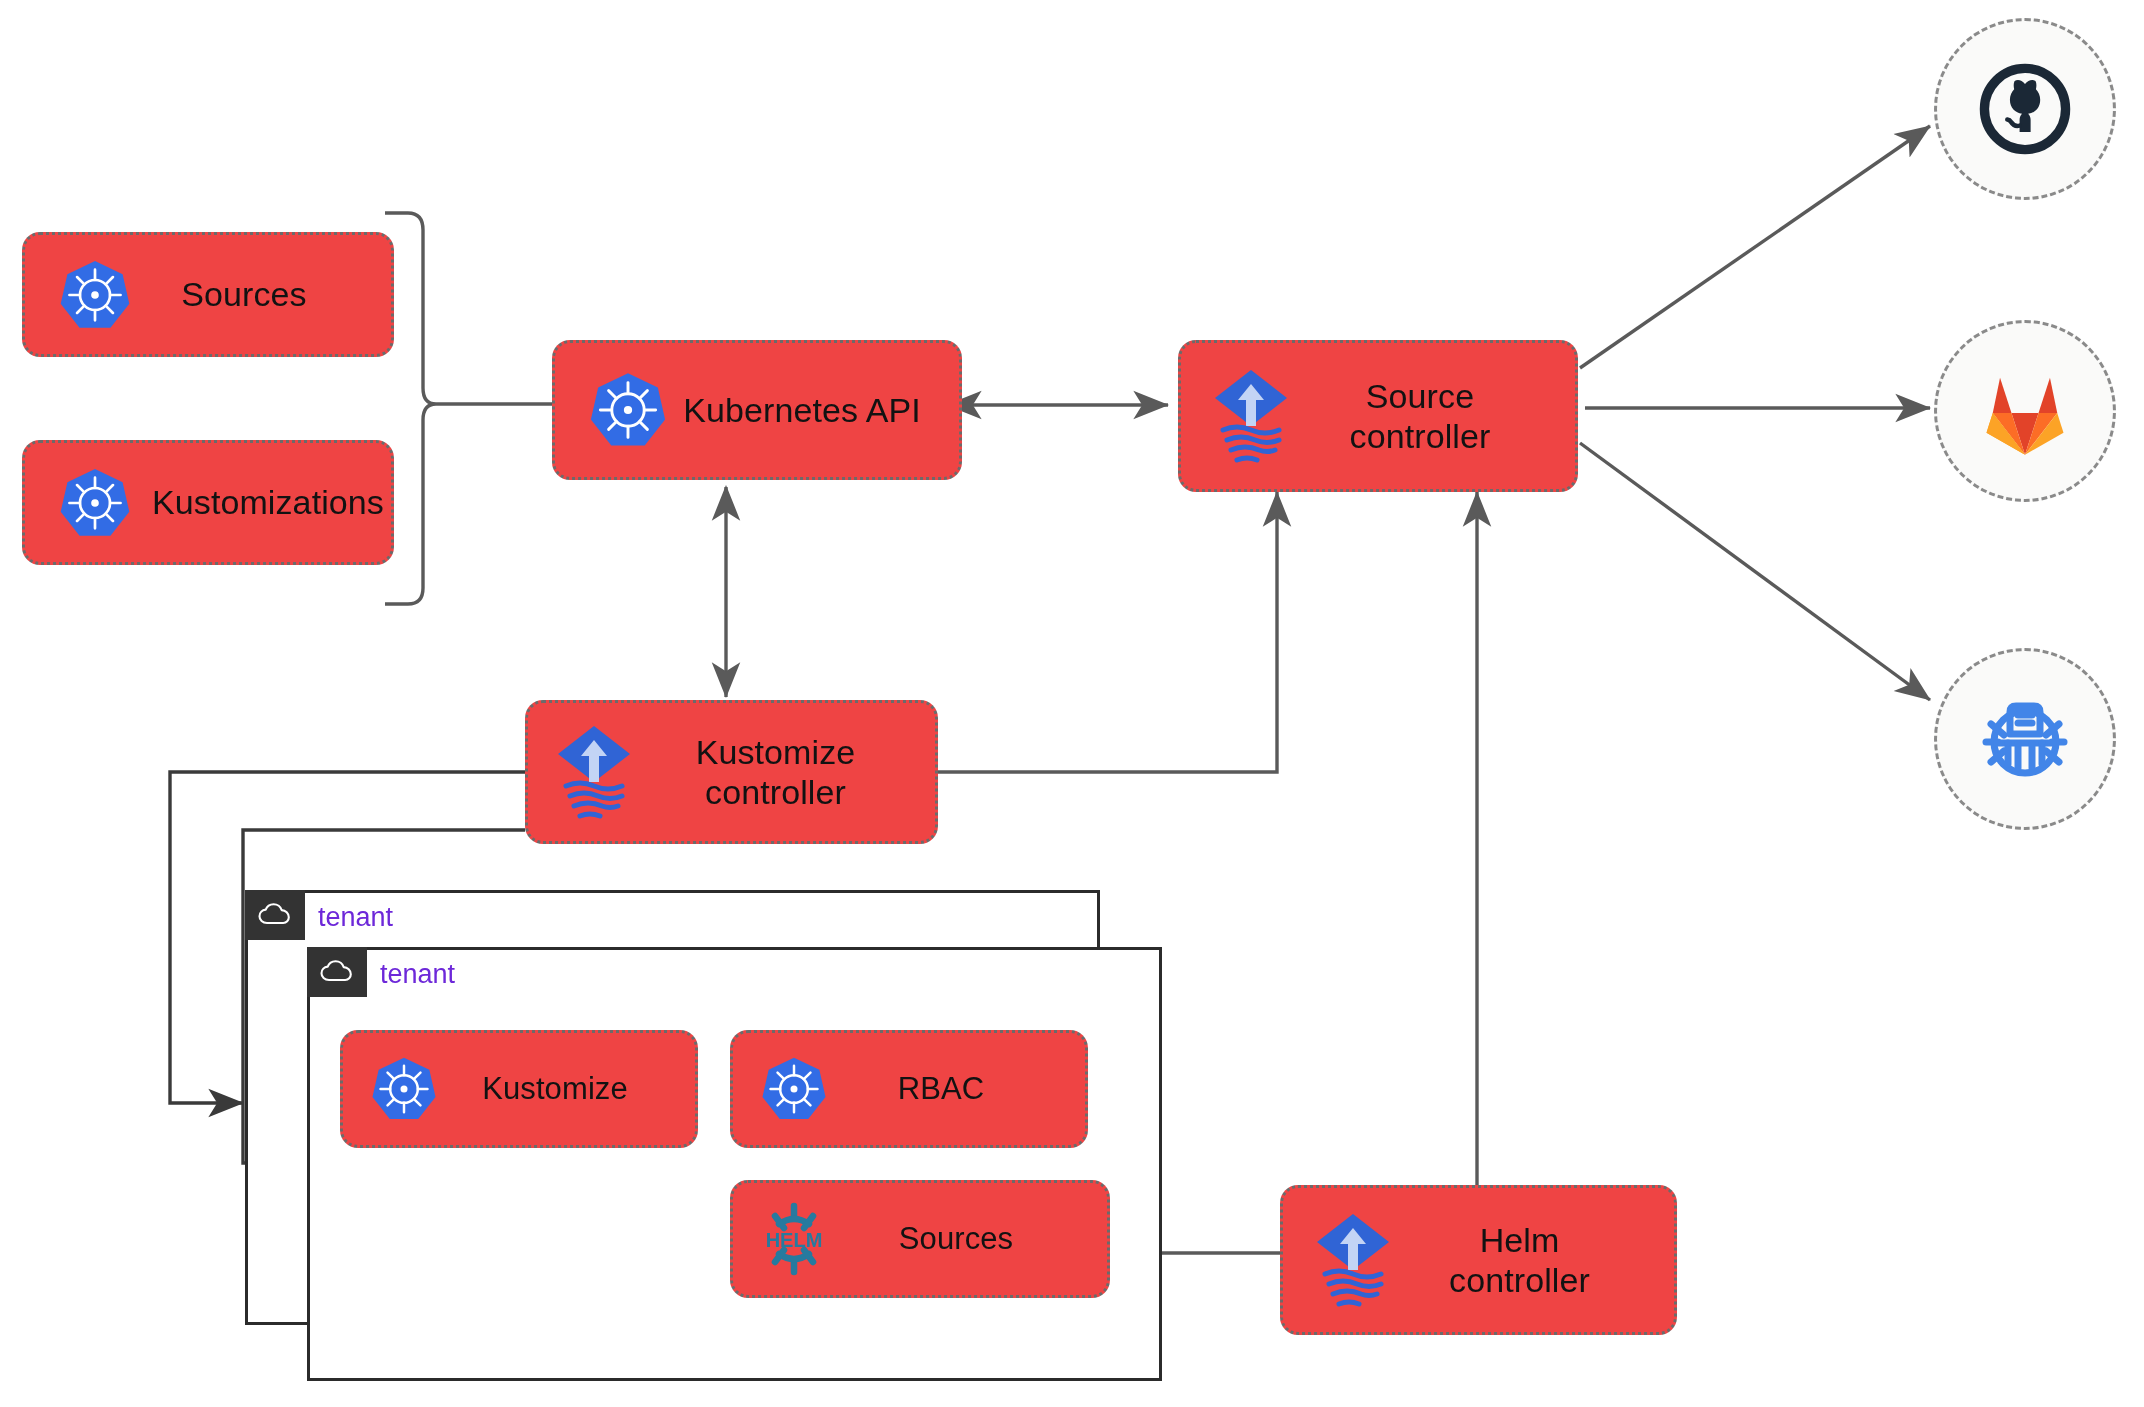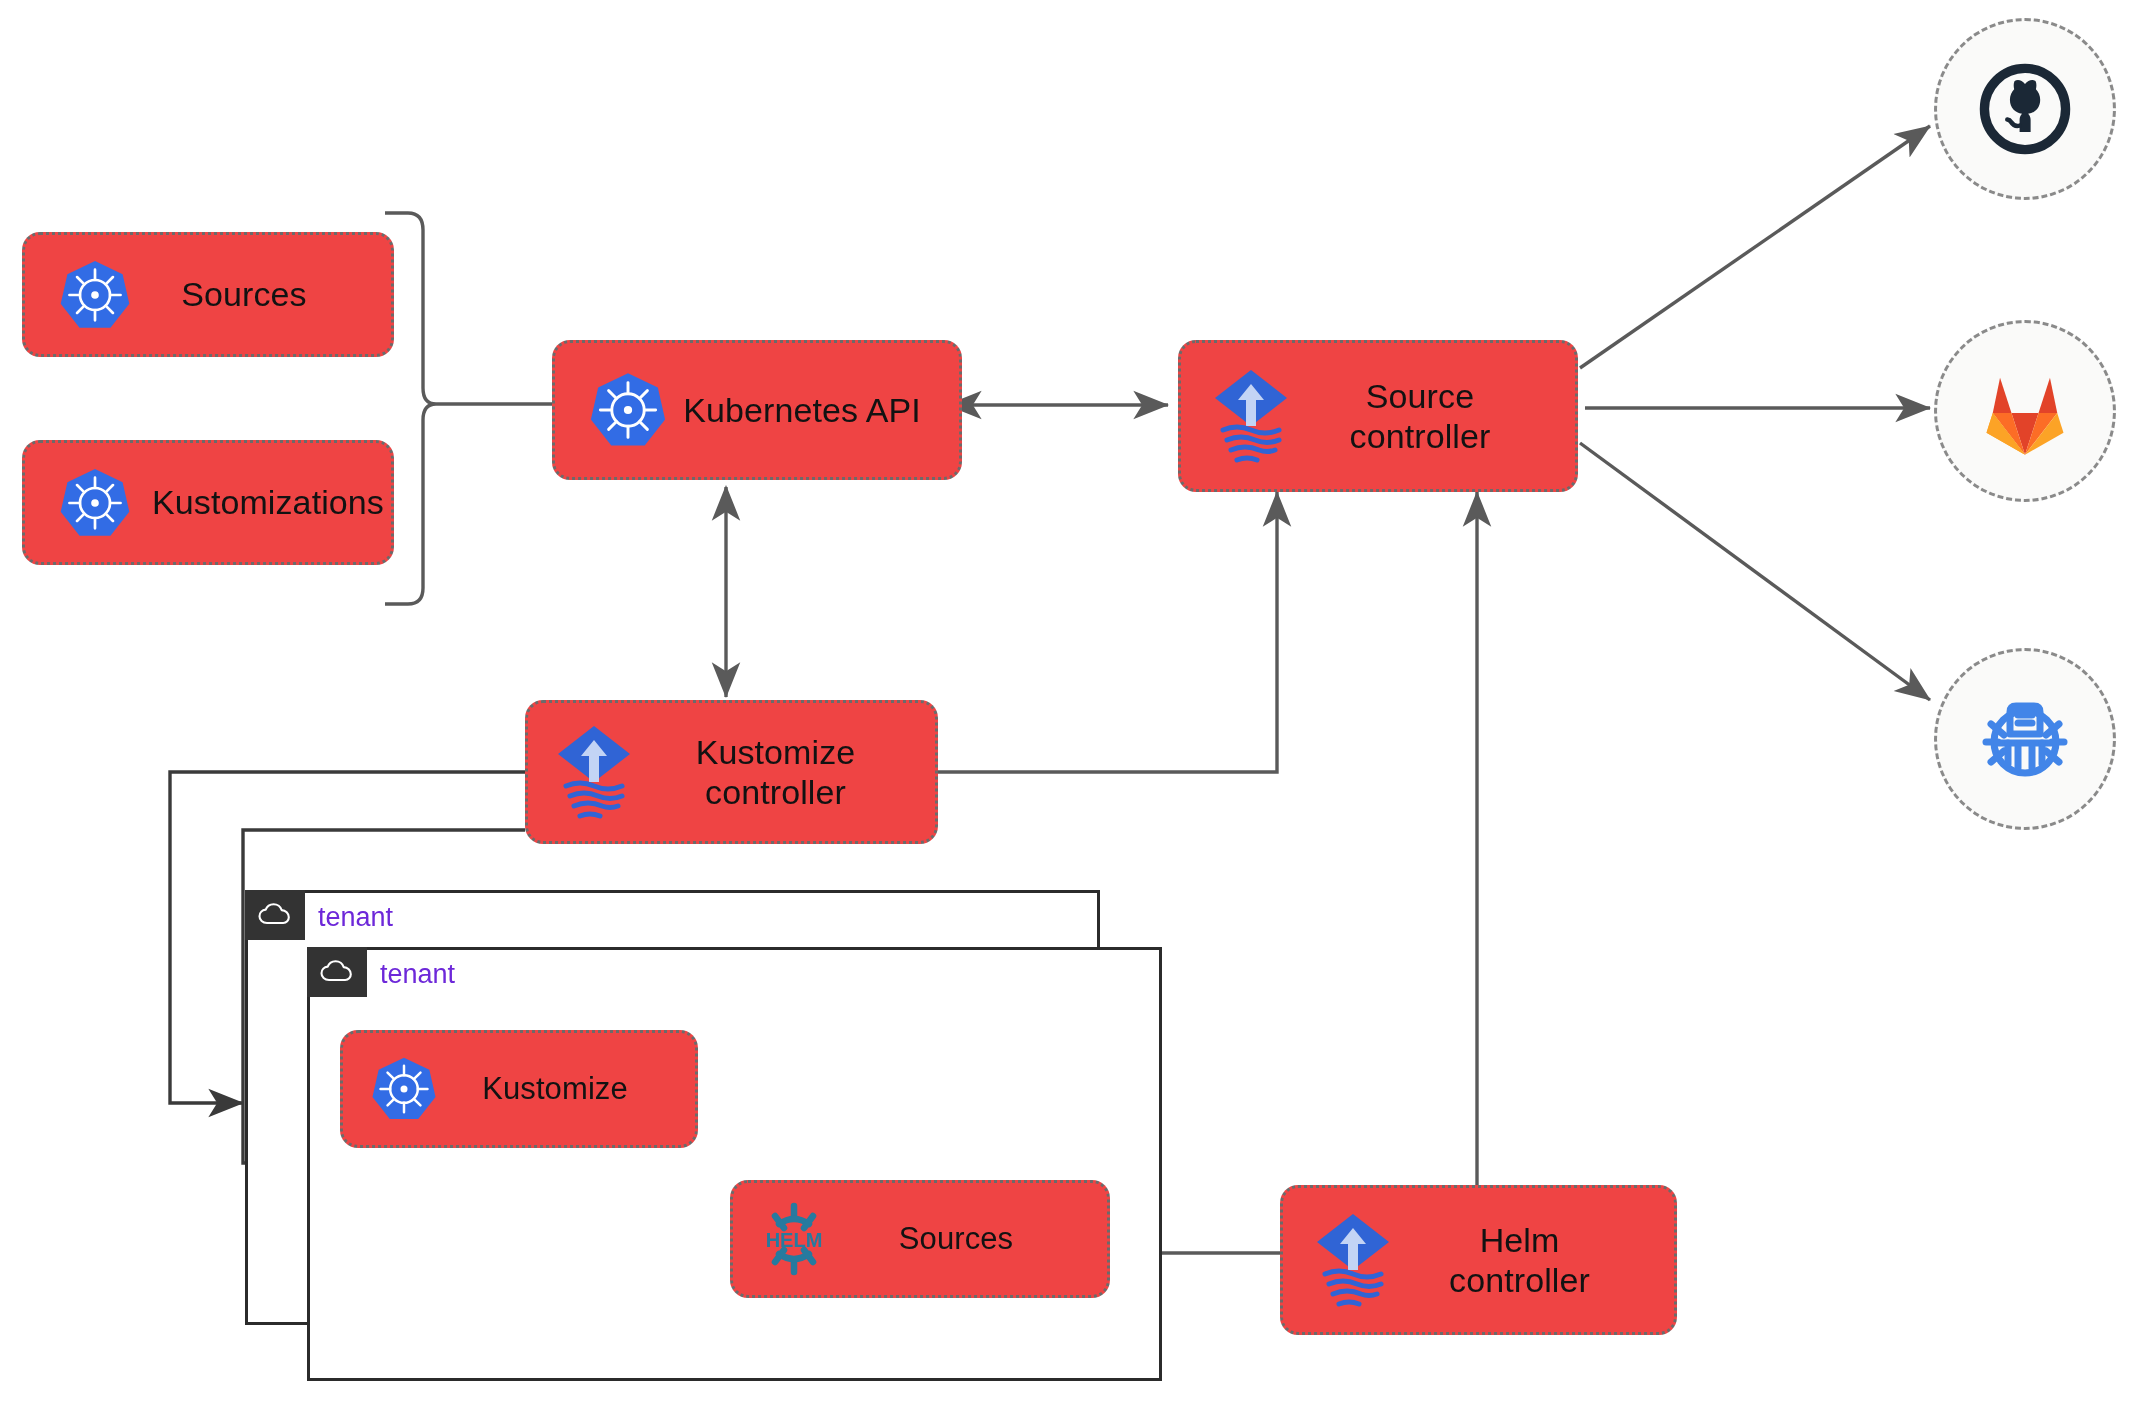--- a/index.html
+++ b/index.html
@@ -228,20 +228,34 @@
           <circle cx="32" cy="33" r="13.4"></circle>
           <circle cx="32" cy="33" r="3.4" fill="#ffffff" stroke="none"></circle>
           <path d="M32 19.6 L32 10.4 M32 46.4 L32 55.6 M18.6 33 L9.2 33 M45.4 33 L54.8 33
                    M22.5 23.5 L16 17 M41.5 42.5 L48 49 M22.5 42.5 L16 49 M41.5 23.5 L48 17"></path>
         </g>
       </svg>
     </span>
     <span class="lbl" style="margin-right:22px;">Kustomize</span>
   </div>
 
+  <div class="node small" style="left:730px;top:1030px;width:358px;height:118px;">
+    <span class="ico" style="margin-left:28px;">
+      <svg width="66" height="68" viewBox="0 0 64 66">
+        <path d="M32 2.6 L56.6 14.4 L62.6 40.8 L45.8 62.2 L18.2 62.2 L1.4 40.8 L7.4 14.4 Z" fill="#326CE5"></path>
+        <g fill="none" stroke="#ffffff" stroke-width="2.4" stroke-linecap="round">
+          <circle cx="32" cy="33" r="13.4"></circle>
+          <circle cx="32" cy="33" r="3.4" fill="#ffffff" stroke="none"></circle>
+          <path d="M32 19.6 L32 10.4 M32 46.4 L32 55.6 M18.6 33 L9.2 33 M45.4 33 L54.8 33
+                   M22.5 23.5 L16 17 M41.5 42.5 L48 49 M22.5 42.5 L16 49 M41.5 23.5 L48 17"></path>
+        </g>
+      </svg>
+    </span>
+    <span class="lbl" style="margin-right:30px;">RBAC</span>
+  </div>
 
 
   <div class="node small" style="left:730px;top:1180px;width:380px;height:118px;">
     <span class="ico" style="margin-left:24px;">
       <svg width="74" height="74" viewBox="0 0 74 74">
         <g stroke="#277A9F" stroke-width="6.5" fill="none" stroke-linecap="round">
           <path d="M37 4 L37 16"></path>
           <path d="M37 58 L37 70"></path>
           <path d="M22 22 Q 37 12 52 22"></path>
           <path d="M22 52 Q 37 62 52 52"></path>

